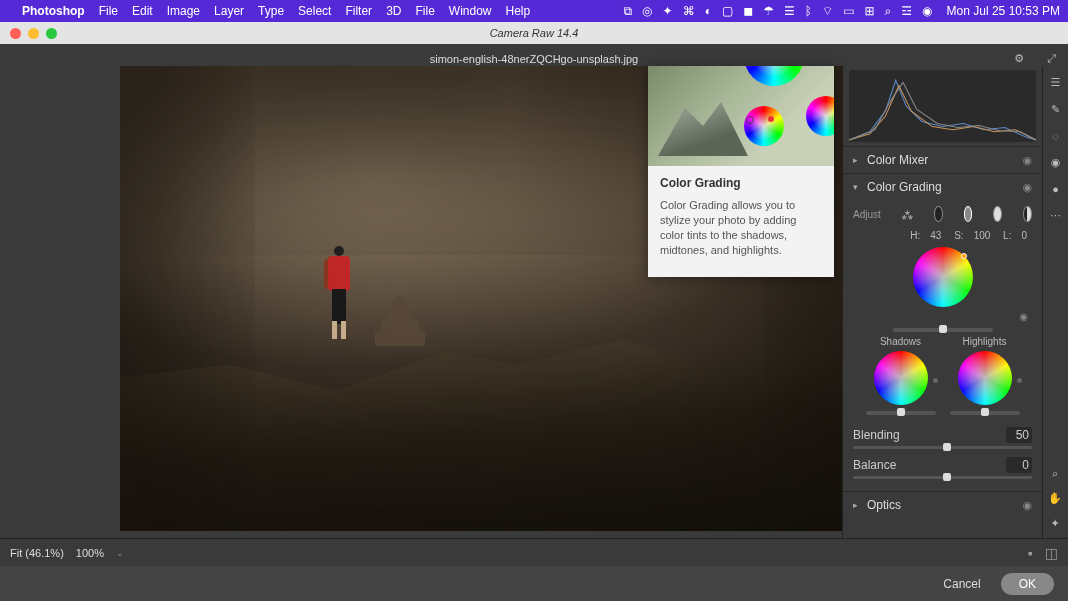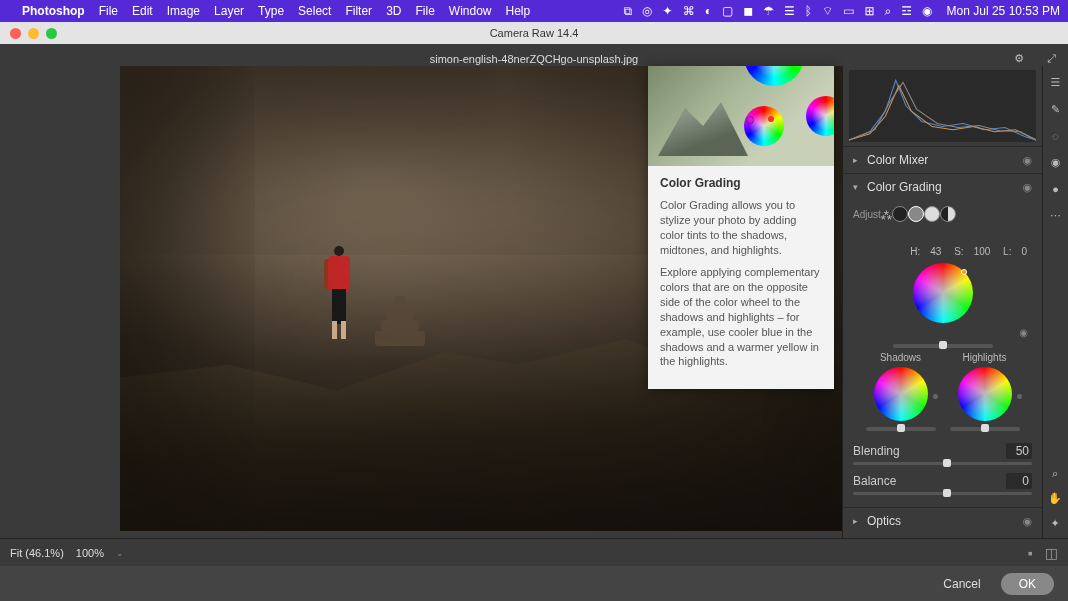--- a/index.html
+++ b/index.html
@@ -11,21 +11,21 @@
 .menubar .app-name { font-weight:700; }
 .menubar .spacer { flex:1; }
 .menubar .status-icons { display:flex; gap:10px; font-size:12px; align-items:center; }
 .menubar .datetime { font-size:12px; }
 
 
 .window-title { height:22px; background:#e4e4e4; display:flex; align-items:center; font-size:11px; color:#333; position:relative; }
 .traffic { display:flex; gap:7px; padding-left:10px; }
 .traffic span { width:11px; height:11px; border-radius:50%; }
 .tl-close{background:#ff5f57;} .tl-min{background:#febc2e;} .tl-max{background:#28c840;}
-.window-title .title-text { position:absolute; left:0; right:0; text-align:center; font-weight:500; }
+.window-title .title-text { position:absolute; left:0; right:0; text-align:center; font-weight:500;font-style:italic; }
 
 
 .subheader { height:30px; background:#3a3a3a; display:flex; align-items:center; color:#ddd; font-size:11px; position:relative; border-bottom:1px solid #222; }
 .subheader .filename { position:absolute; left:0; right:0; text-align:center; }
 .subheader .gear { position:absolute; right:44px; color:#bbb; }
 .subheader .expand { position:absolute; right:12px; color:#bbb; }
 
 
 .main { position:absolute; top:66px; left:0; right:0; bottom:0; display:flex; }
 
@@ -68,21 +68,21 @@
 
 .histogram { height:72px; margin:4px 6px; background:#2a2a2a; position:relative; border-radius:2px;}
 .histogram svg { width:100%; height:100%; }
 
 .section-row { display:flex; align-items:center; padding:6px 10px; border-top:1px solid #2a2a2a; cursor:pointer; }
 .section-row .chev { width:14px; color:#aaa; font-size:9px; }
 .section-row .label { flex:1; color:#ddd; font-size:12px; }
 .section-row .eye { color:#888; font-size:11px; }
 
 .cg-body { padding:6px 10px; }
-.adjust-row { display:flex; align-items:center; gap:0; margin-bottom:24px; font-size:10px; color:#999; }
+.adjust-row { display:flex; align-items:center; gap:21px; margin-bottom:8px; font-size:10px; color:#999; }
 .target-circle { width:16px; height:16px; border-radius:50%; border:1.5px solid #888; background:#3a3a3a; cursor:pointer; }
 .target-circle.sel { border-color:#fff; }
 .target-split { background:linear-gradient(90deg,#222 50%,#ddd 50%);}
 .target-shadows{ background:#222;} .target-mid{background:#888;} .target-high{background:#ddd;}
 
 .hsl-readout { text-align:right; font-size:10px; color:#bbb; margin-bottom:6px; }
 .hsl-readout span { margin:0 5px; }
 
 .wheel-container { display:flex; flex-direction:column; align-items:center; margin-bottom:4px; position:relative;}
 .color-wheel { border-radius:50%; background:conic-gradient(red,#ff0,#0f0,#0ff,#00f,#f0f,red); position:relative; }
@@ -336,15 +336,14 @@
     <div class="tip-wheel3"></div>
     <div class="tip-mtn"></div>
     <div class="tip-wheel1"></div>
     <div class="tip-wheel2"></div>
     <div class="tip-pick"></div>
     <div class="tip-pick2"></div>
   </div>
   <div class="tip-body">
     <h4>Color Grading</h4>
     <p>Color Grading allows you to stylize your photo by adding color tints to the shadows, midtones, and highlights.</p>
-    <p>Explore applying complementary colors that are on the opposite side of the color wheel to the shadows and highlights – for example, use cooler blue in the shadows and a warmer yellow in the highlights.</p>
   </div>
 </div>
 
 </body></html>

